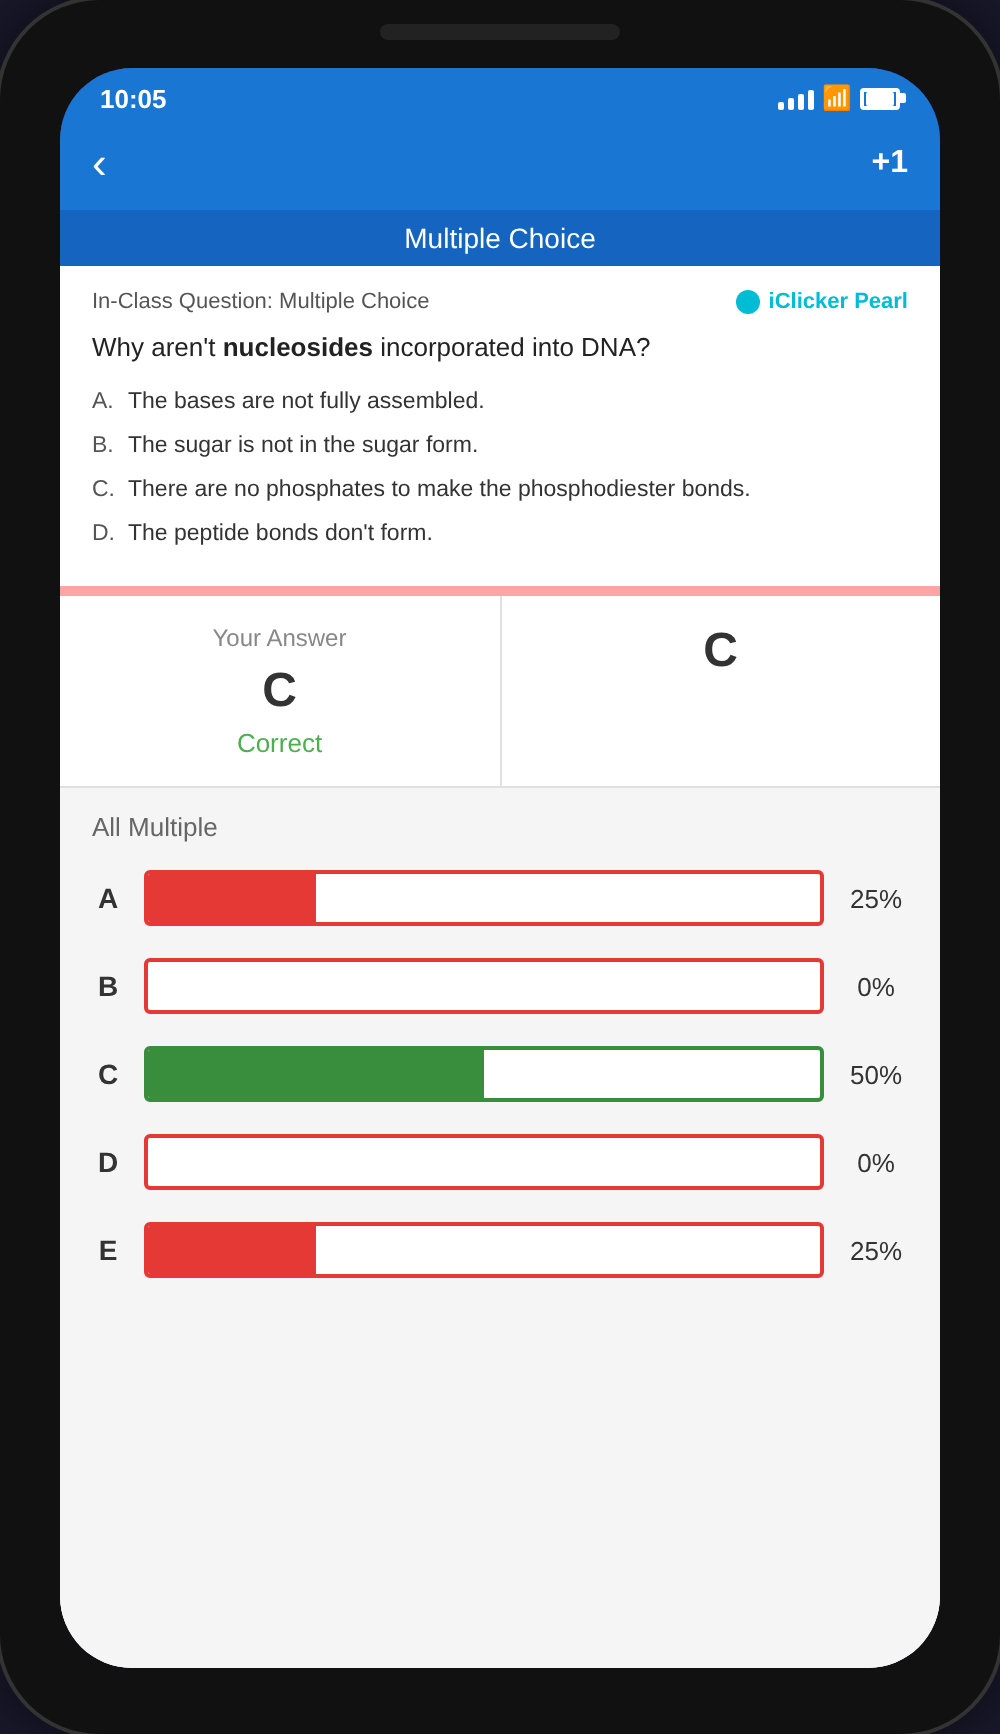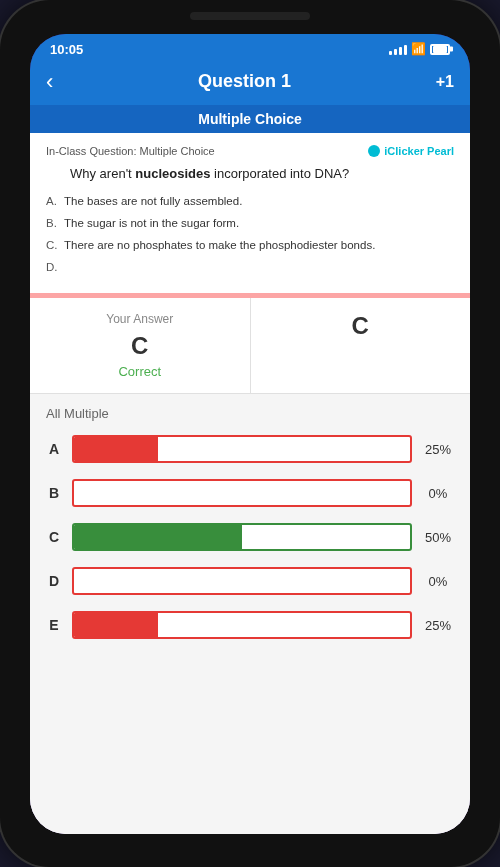--- a/index.html
+++ b/index.html
@@ -115,21 +115,21 @@
     .nav-plus {
       font-size: 16px;
       font-weight: 600;
     }
     .sub-header {
       background: #1565c0;
       color: white;
       text-align: center;
       padding: 6px;
       font-size: 14px;
-      font-weight: 700;
+      font-weight: 400;
     }
     .content-area {
       background: white;
       flex: 1;
       overflow-y: auto;
       display: flex;
       flex-direction: column;
     }
     .question-card {
       background: white;
@@ -154,21 +154,20 @@
       height: 12px;
       background: #00bcd4;
       border-radius: 50%;
     }
     .iclicker-text { color: #00bcd4; font-weight: 600; }
     .question-text {
       font-size: 13px;
       color: #222;
       margin-bottom: 10px;
       line-height: 1.4;
-      margin-left: 24px;
     }
     .question-body {
       display: flex;
       gap: 8px;
     }
     .answer-choices {
       flex: 1;
     }
     .choice {
       font-size: 11.5px;
@@ -290,21 +289,20 @@
         </div>
         <span class="wifi-icon">📶</span>
         <div class="battery-icon">
           <div class="battery-fill"></div>
         </div>
       </div>
     </div>
 
     <div class="nav-header">
       <span class="nav-back">‹</span>
-      <span class="nav-title">Question 1</span>
       <span class="nav-plus">+1</span>
     </div>
 
     <div class="sub-header">
       <span>Multiple Choice</span>
     </div>
 
     <div class="content-area">
 
       <div class="question-card">
@@ -329,20 +327,21 @@
             <div class="choice">
               <span class="choice-letter">B.</span>
               <span>The sugar is not in the sugar form.</span>
             </div>
             <div class="choice">
               <span class="choice-letter">C.</span>
               <span>There are no phosphates to make the phosphodiester bonds.</span>
             </div>
             <div class="choice">
               <span class="choice-letter">D.</span>
+              <span>The peptide bonds don't form.</span>
             </div>
           </div>
 
         </div>
       </div>
 
       <div class="answer-section">
         <div class="answer-col">
           <div class="answer-label">Your Answer</div>
           <div class="answer-value">C</div>

